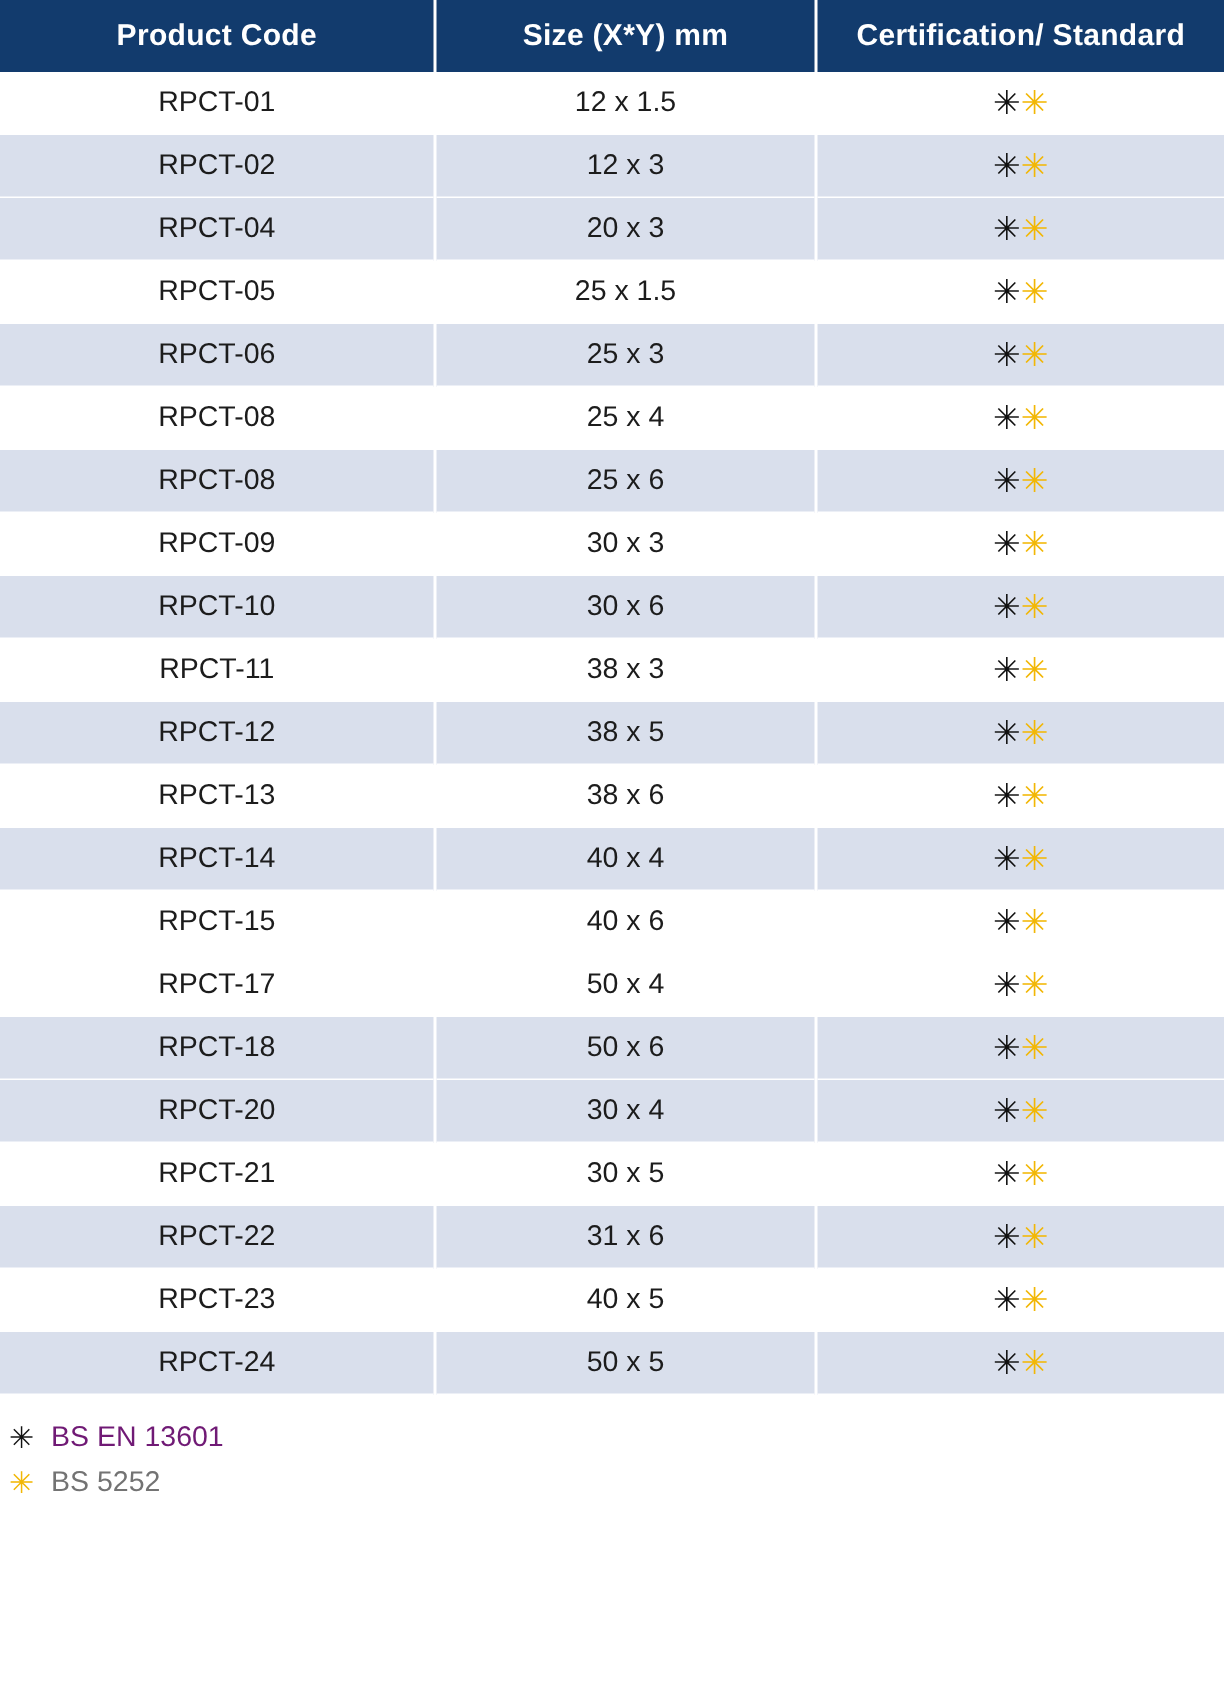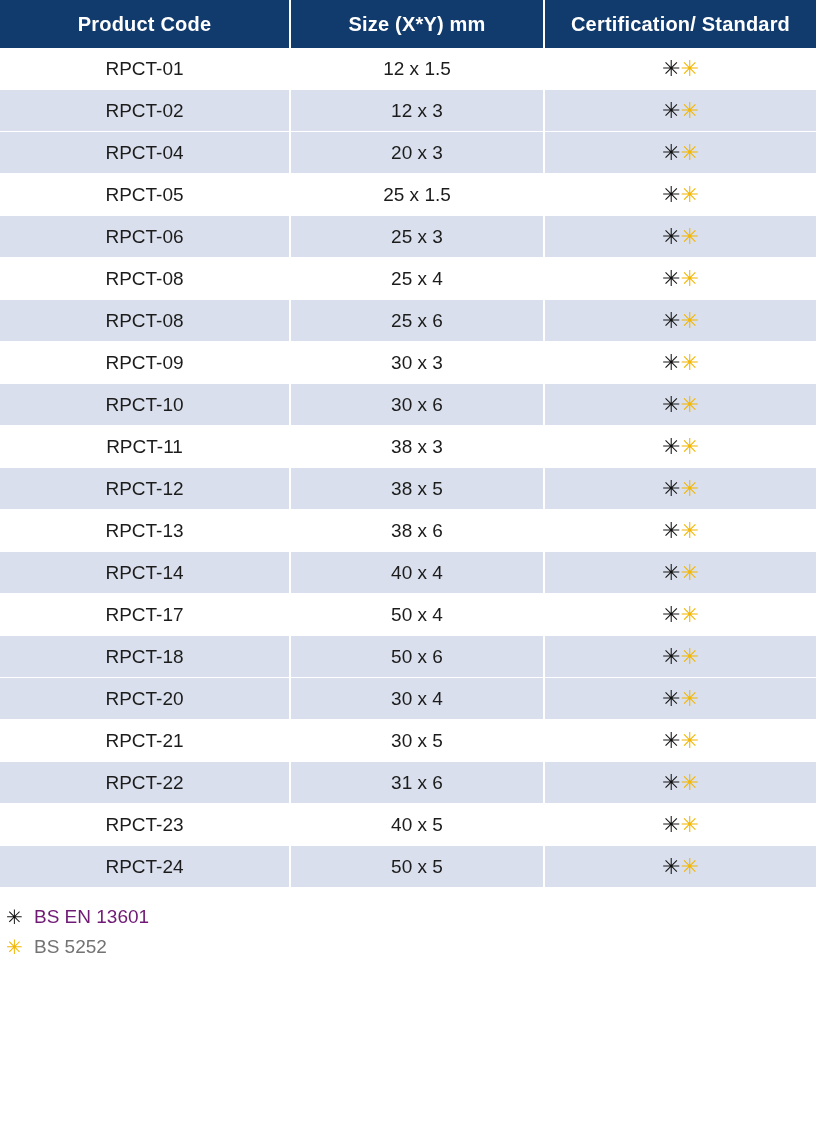--- a/index.html
+++ b/index.html
@@ -174,20 +174,25 @@
           <td>RPCT-13</td>
           <td>38 x 6</td>
           <td class="cert-cell"><span class="star star-dark">✳</span><span class="star star-gold">✳</span></td>
         </tr>
         <tr class="row-even">
           <td>RPCT-14</td>
           <td>40 x 4</td>
           <td class="cert-cell"><span class="star star-dark">✳</span><span class="star star-gold">✳</span></td>
         </tr>
         <tr class="row-odd">
+          <td>RPCT-15</td>
+          <td>40 x 6</td>
+          <td class="cert-cell"><span class="star star-dark">✳</span><span class="star star-gold">✳</span></td>
+        </tr>
+        <tr class="row-odd">
           <td>RPCT-17</td>
           <td>50 x 4</td>
           <td class="cert-cell"><span class="star star-dark">✳</span><span class="star star-gold">✳</span></td>
         </tr>
         <tr class="row-even">
           <td>RPCT-18</td>
           <td>50 x 6</td>
           <td class="cert-cell"><span class="star star-dark">✳</span><span class="star star-gold">✳</span></td>
         </tr>
         <tr class="row-even">

